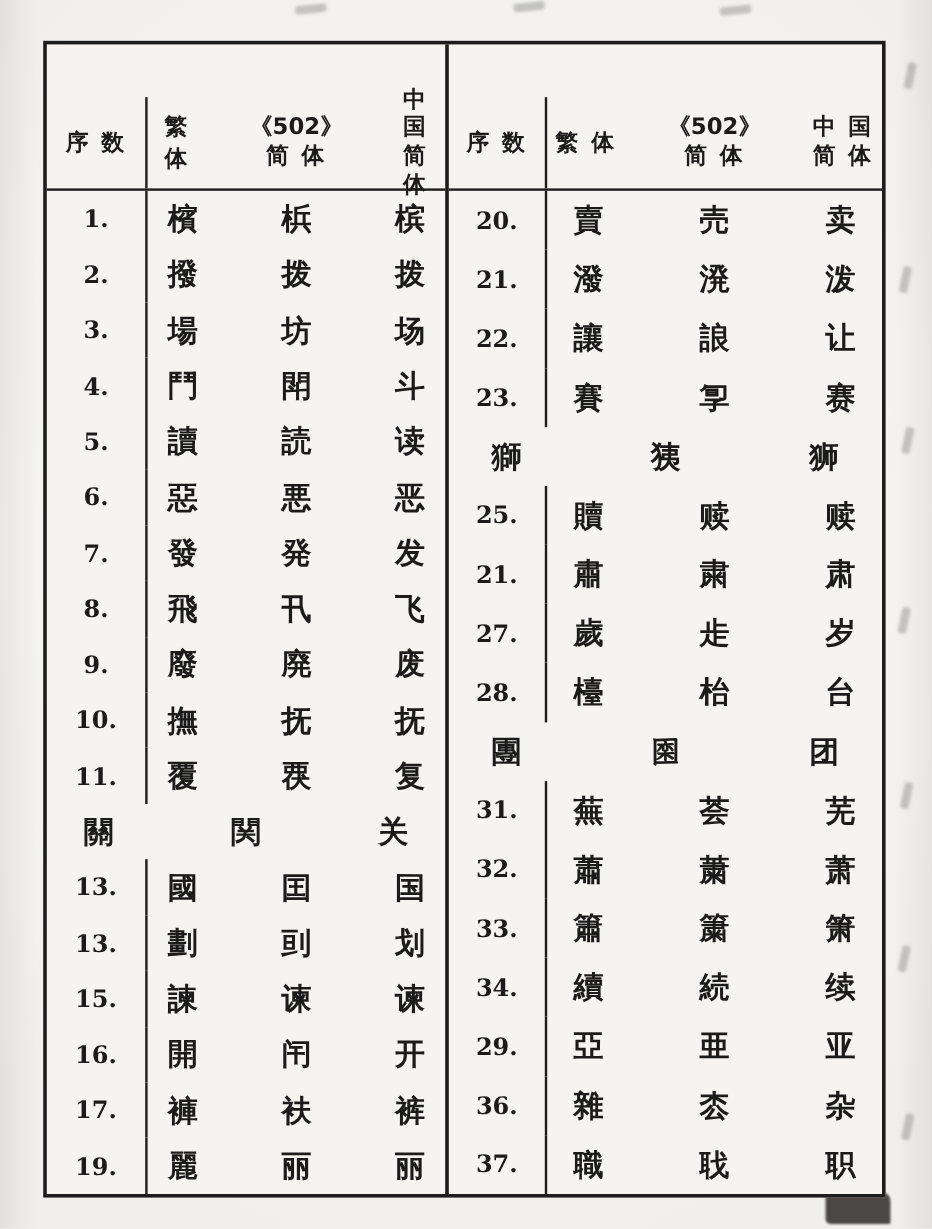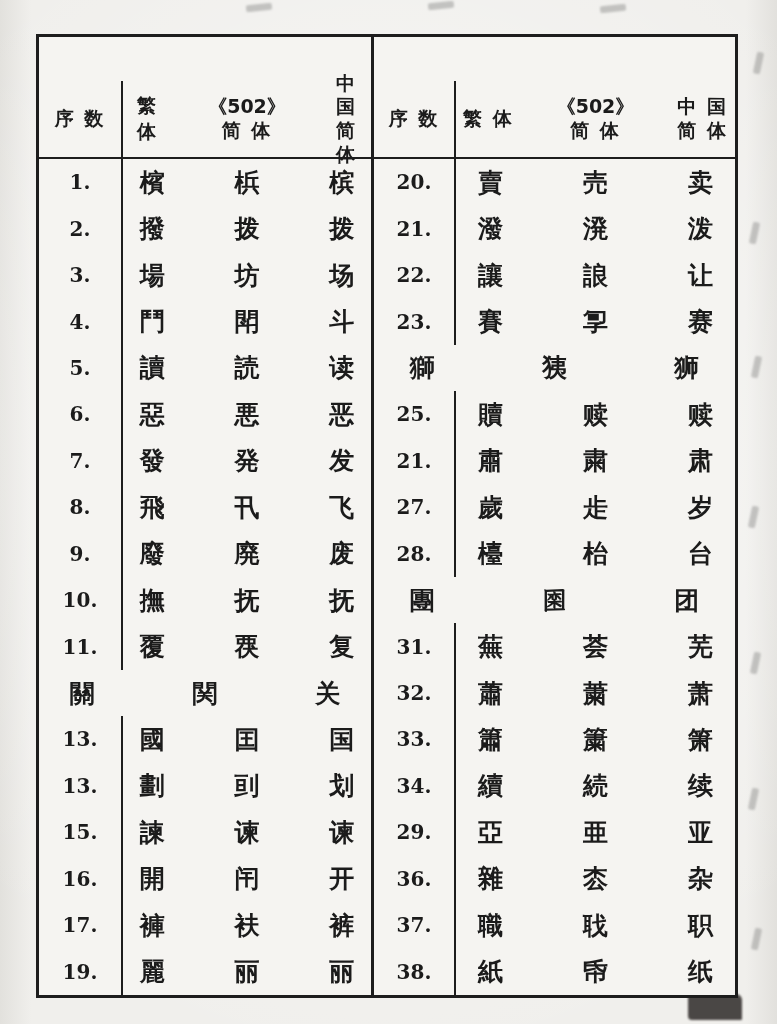--- a/index.html
+++ b/index.html
@@ -366,24 +366,16 @@
           </div>
         </div>
         <div class="row">
           <div class="numcol">37.</div>
           <div class="charcols">
             <div class="glyph">職</div>
             <div class="glyph">聀</div>
             <div class="glyph">职</div>
           </div>
         </div>
-        <div class="row">
-          <div class="numcol">38.</div>
-          <div class="charcols">
-            <div class="glyph">紙</div>
-            <div class="glyph">帋</div>
-            <div class="glyph">纸</div>
-          </div>
-        </div>
       </div>
   </div>
 
 </div>
 
 </body></html>

